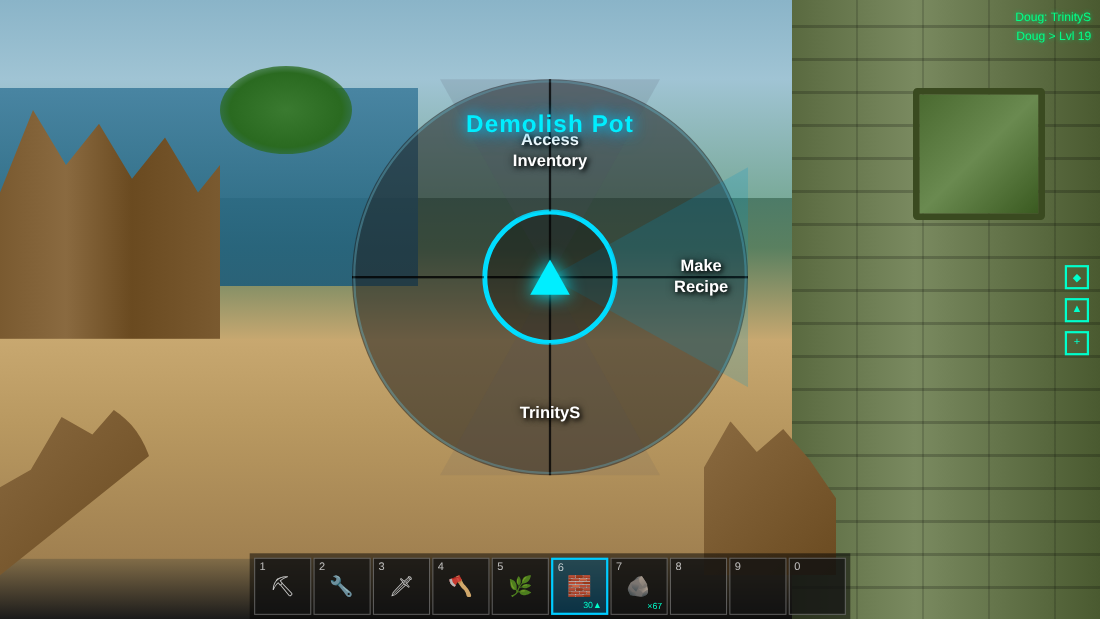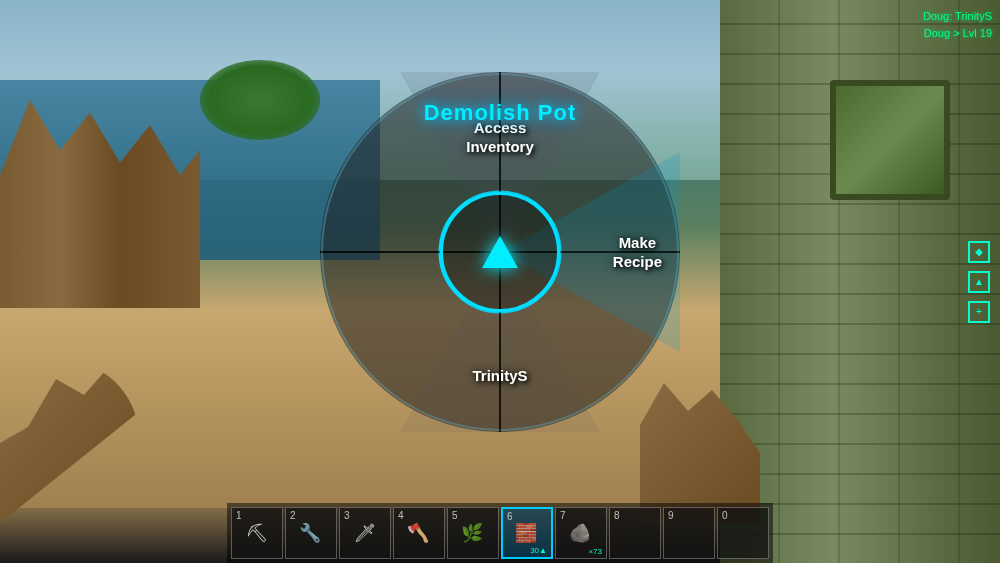--- a/index.html
+++ b/index.html
@@ -435,21 +435,21 @@
     <span class="slot-icon">🌿</span>
   </div>
   <div class="hotbar-slot active">
     <span class="slot-num">6</span>
     <span class="slot-icon">🧱</span>
     <span class="slot-count">30▲</span>
   </div>
   <div class="hotbar-slot">
     <span class="slot-num">7</span>
     <span class="slot-icon">🪨</span>
-    <span class="slot-count">×73</span>
+    <span class="slot-count">×67</span>
   </div>
   <div class="hotbar-slot">
     <span class="slot-num">8</span>
     <span class="slot-icon"></span>
   </div>
   <div class="hotbar-slot">
     <span class="slot-num">9</span>
   </div>
   <div class="hotbar-slot">
     <span class="slot-num">0</span>

